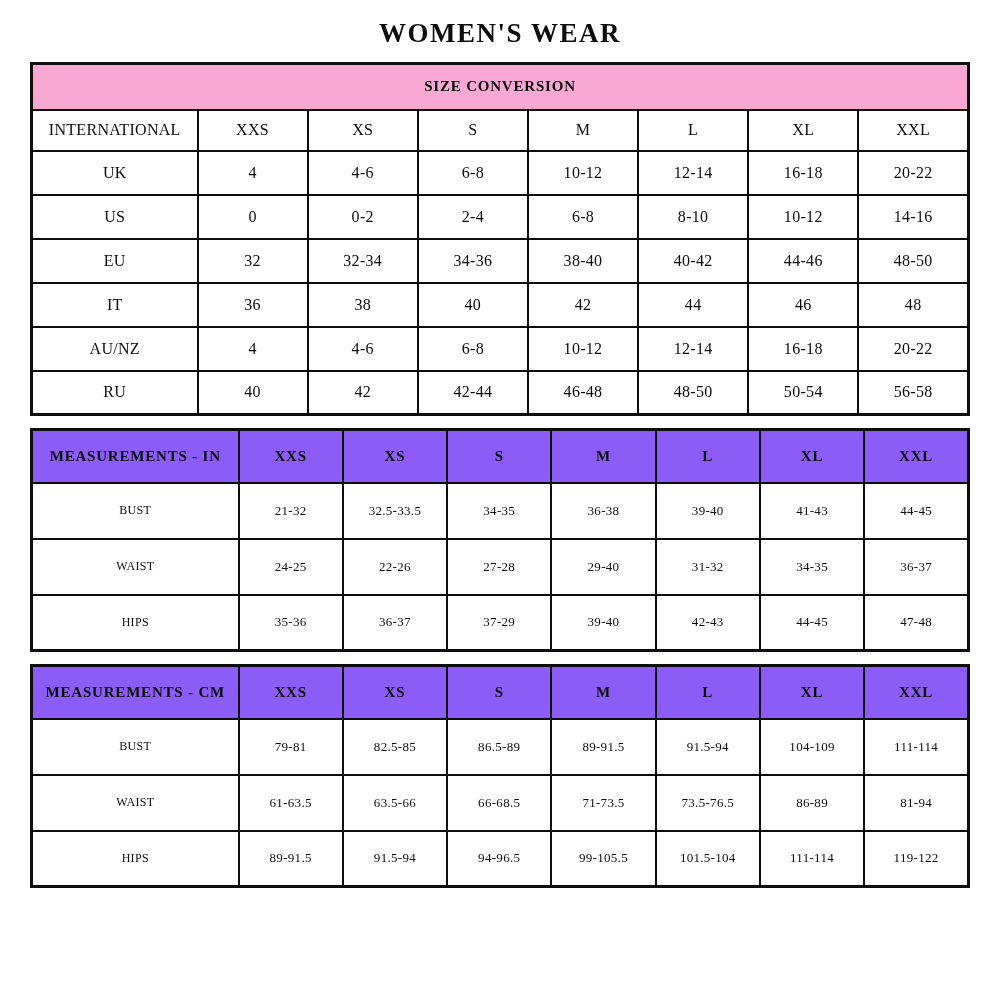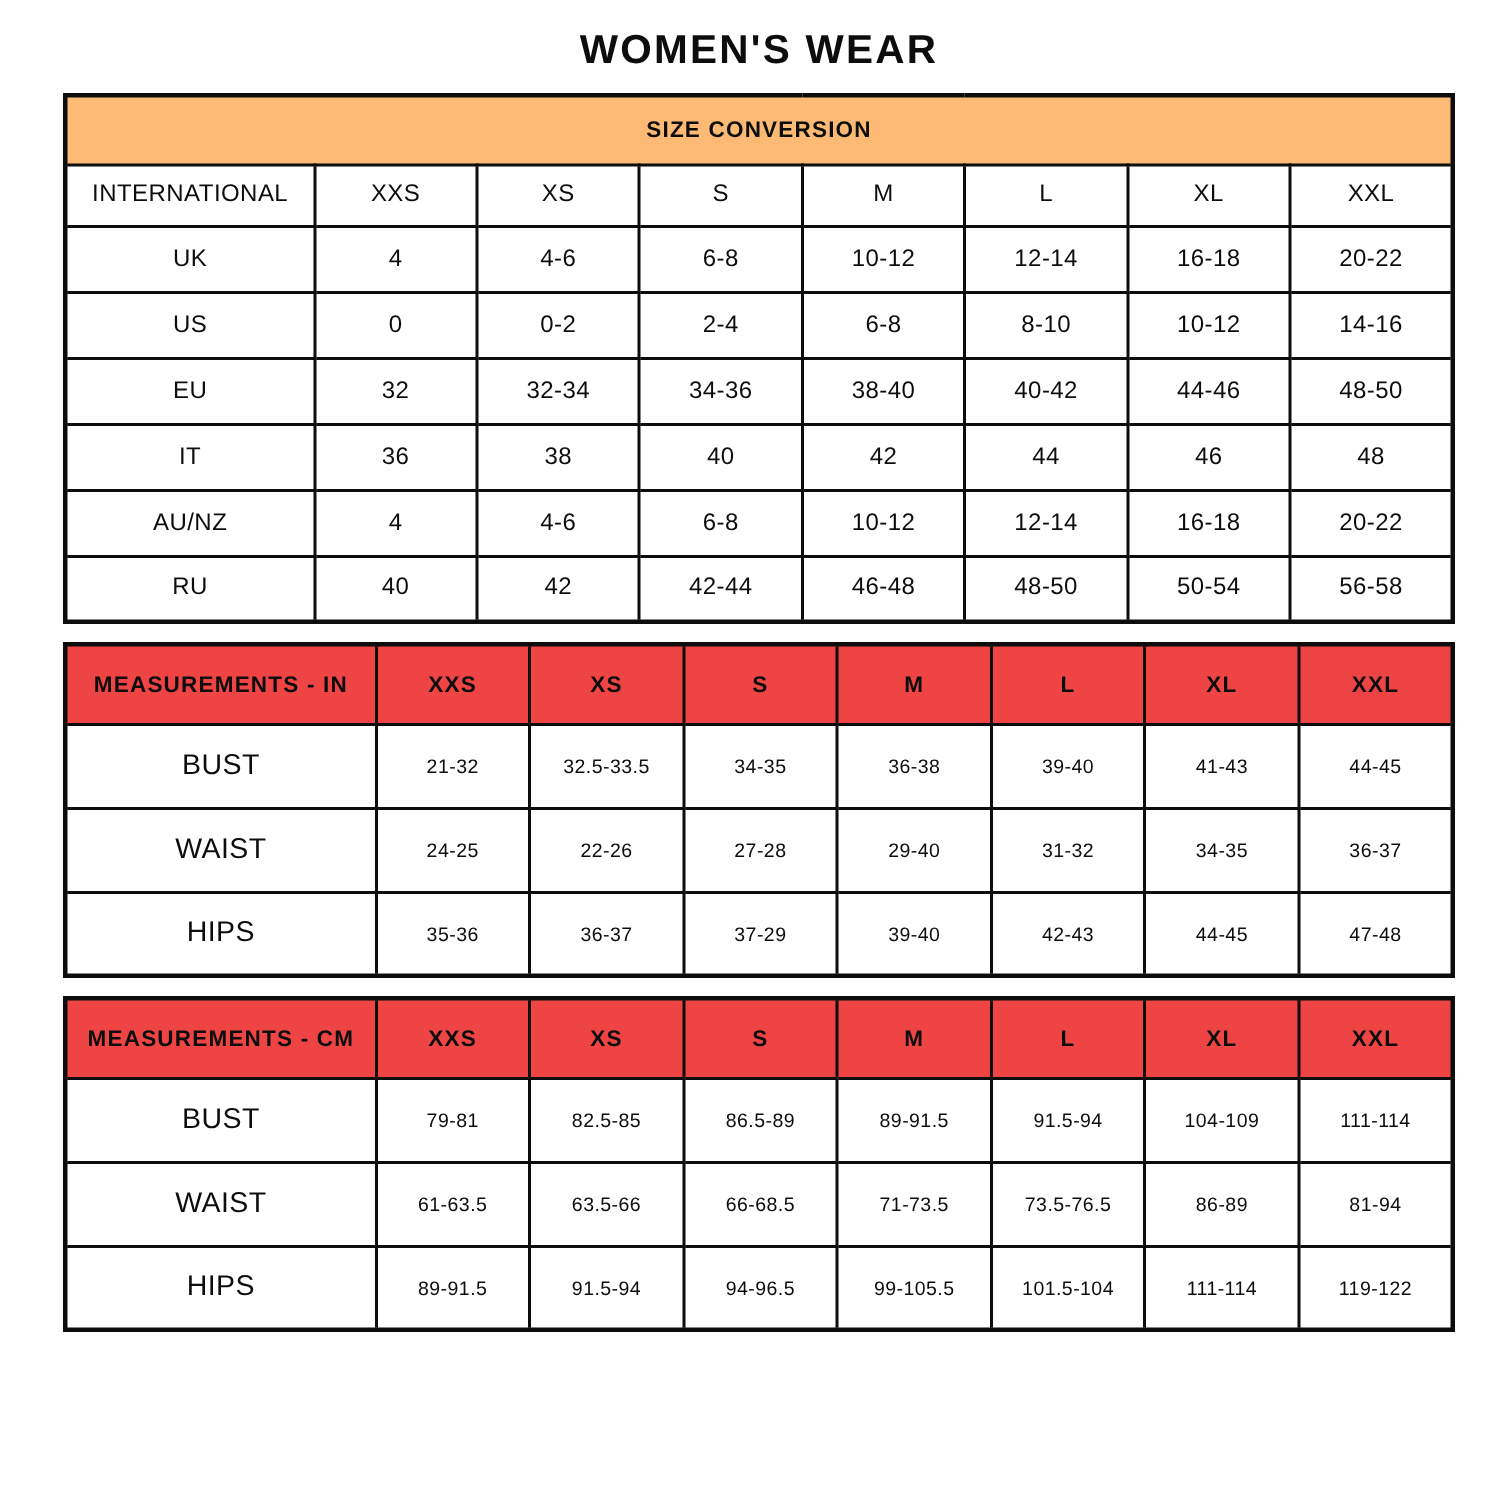--- a/index.html
+++ b/index.html
@@ -4,21 +4,21 @@
 <style>
   * { box-sizing: border-box; }
   html, body {
     margin: 0;
     padding: 0;
     background: #ffffff;
     width: 1000px;
     font-family: "Liberation Sans", sans-serif;
     color: #0d0d0d;
   }
-  .page { padding: 8px 30px 10px 42px; }
+  .page { padding: 8px 30px 10px 30px; font-family: Liberation Serif, serif; }
   .page-title {
     text-align: center;
     font-weight: 700;
     font-size: 27px;
     letter-spacing: 1.5px;
     margin: 10px 0 13px 0;
   }
   table {
     width: 100%;
     border-collapse: collapse;
@@ -27,39 +27,39 @@
     margin-bottom: 12px;
   }
   td {
     border: 2px solid #0d0d0d;
     text-align: center;
     vertical-align: middle;
     padding: 0 2px;
     letter-spacing: 0.3px;
   }
   .caption-row td {
-    background: #fdba74;
+    background: #f9a8d4;
     font-weight: 700;
     font-size: 15px;
     letter-spacing: 0.8px;
     height: 46px;
   }
   
   .t1 .header-row td { height: 41px; font-size: 16px; }
   .t1 .data-row td   { height: 44px; font-size: 16px; }
   
   .t23 .header-row td {
     height: 53px;
     font-size: 15px;
     font-weight: 700;
     letter-spacing: 0.8px;
-    background: #ef4444;
+    background: #8b5cf6;
   }
   .t23 .data-row td { height: 56px; }
-  .t23 .data-row td.label-cell { font-size: 19px; }
+  .t23 .data-row td.label-cell { font-size: 12px; }
   .t23 .data-row td.value-cell { font-size: 13px; }
 </style>
 </head>
 <body>
 
 <div class="page">
   <h1 class="page-title">WOMEN'S WEAR</h1>
 
   <table class="t1">
       <colgroup>

